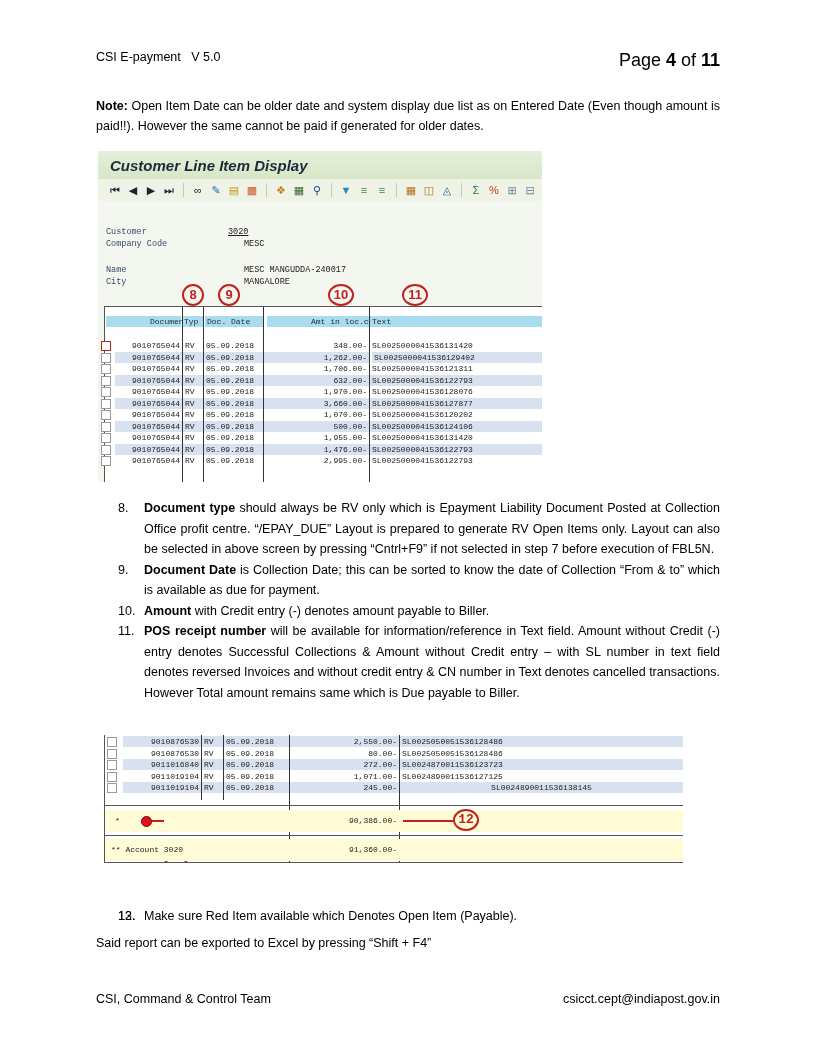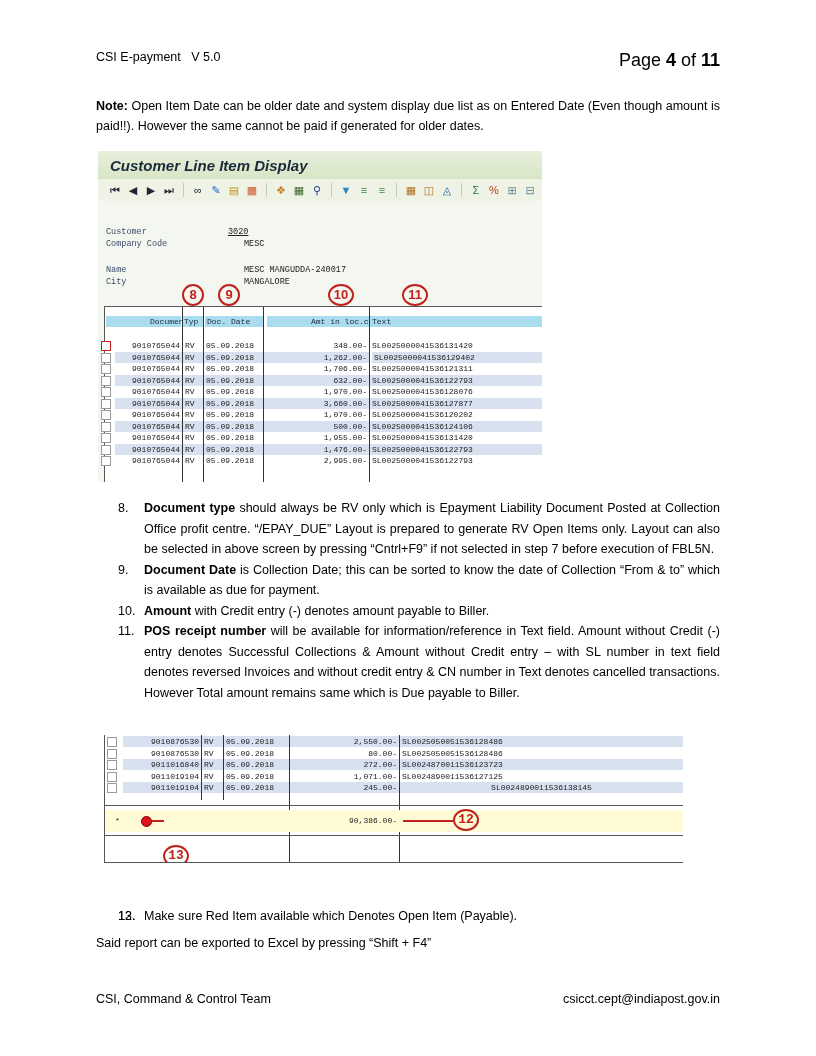--- a/index.html
+++ b/index.html
@@ -281,20 +281,24 @@
   <div class="sum-row mono" style="top:75px;">
     <span style="position:absolute; left:10px; top:6px;">*</span>
     <span class="red-dot" style="left:36px; top:6px;"></span>
     <span class="red-line" style="left:47px; top:10px; width:12px;"></span>
     <div class="circ wide" style="left:58px; top:-1px;margin-top:36px;">13</div>
     <span style="position:absolute; left:196px; width:96px; top:6px; text-align:right;">90,386.00-</span>
     <span class="red-line" style="left:298px; top:10px; width:50px;"></span>
     <div class="circ wide" style="left:348px; top:-1px;">12</div>
   </div>
   <div class="hline" style="top:100px;"></div>
+  <div class="sum-row mono" style="top:104px;">
+    <span style="position:absolute; left:6px; top:6px;">** Account 3020</span>
+    <span style="position:absolute; left:196px; width:96px; top:6px; text-align:right;">91,360.00-</span>
+  </div>
 </div>
 
 <div class="list" style="top:879px;margin-top:27px;">
   <div class="li">
     <span class="num">12.</span>
   </div>
   <div class="li">
     <span class="num">13.</span>
     <span>Make sure Red Item available which Denotes Open Item (Payable).</span>
   </div>

